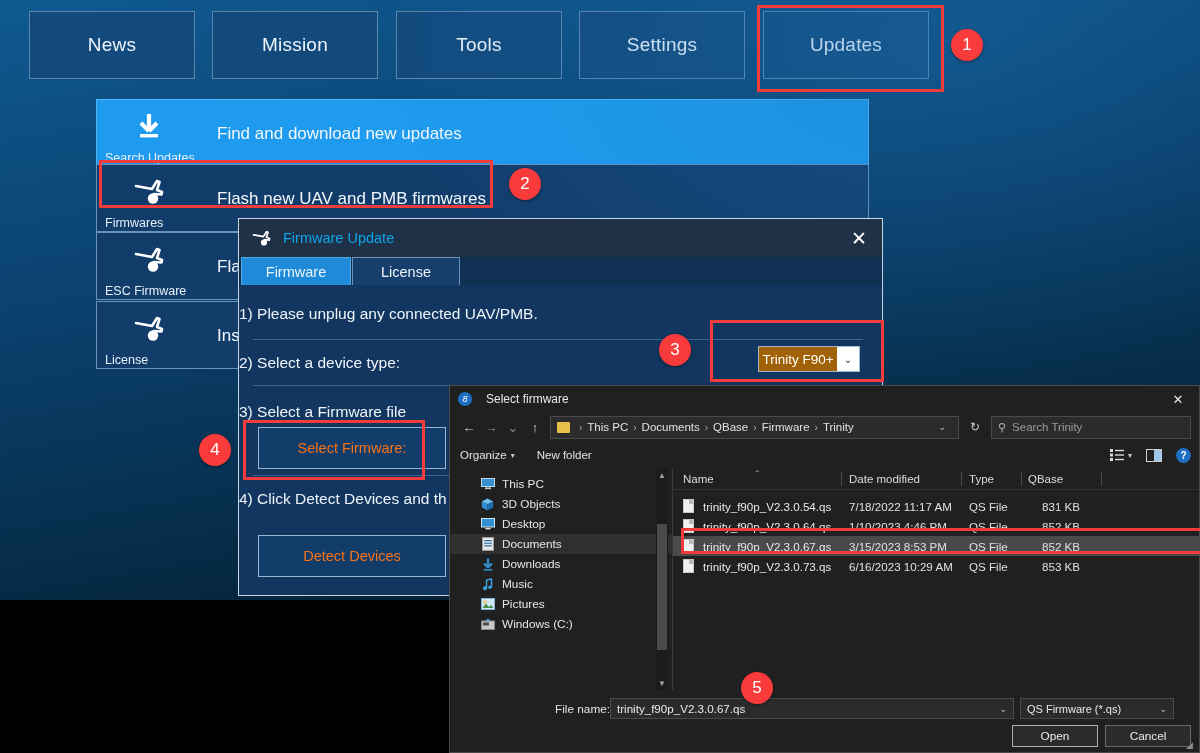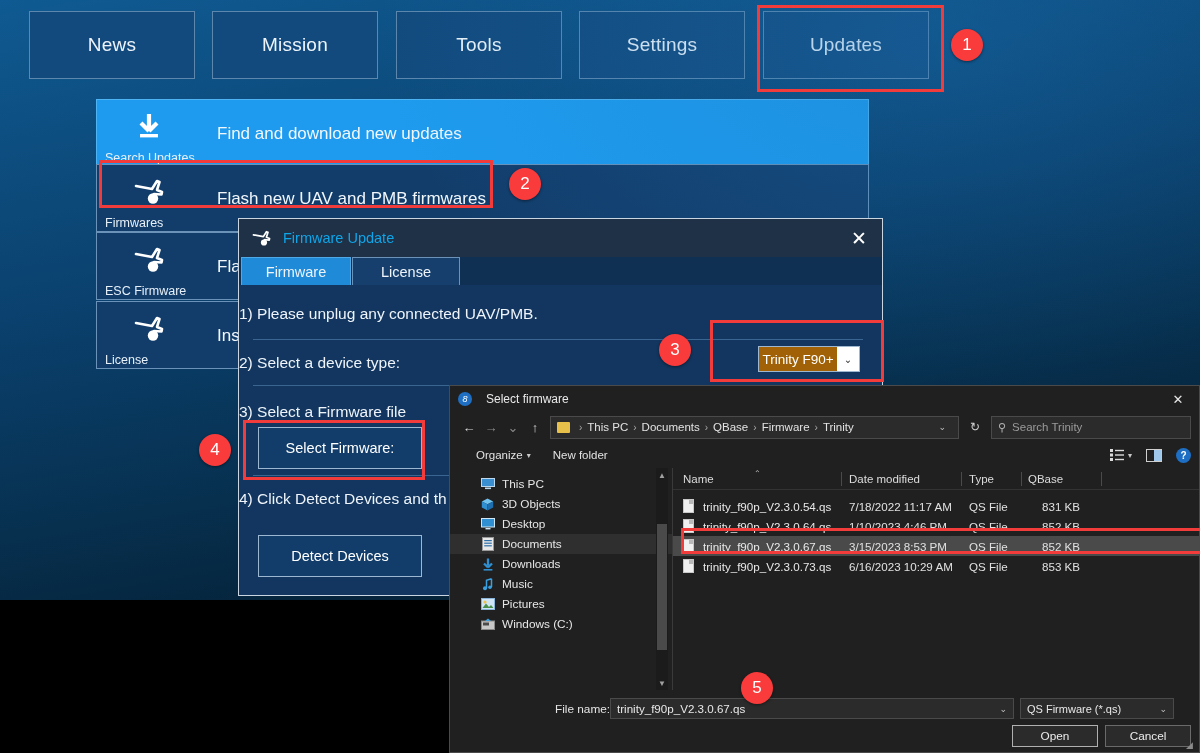--- a/index.html
+++ b/index.html
@@ -109,22 +109,22 @@
   #device-select .sel-val {
     flex:1; background:#a16207; color:#ffffff; font-size:13.5px;
     display:flex; align-items:center; justify-content:center;text-align:right;
   }
   #device-select .sel-arrow {
     width:22px; background:#ffffff; color:#333; font-size:10px;
     display:flex; align-items:center; justify-content:center;
   }
 
   .fw-btn {
-    position:absolute; left:19px; width:164px; height:42px;
-    background:#123d6b; border:1px solid #9bb7d2; color:#ffffff;
+    position:absolute; left:19px; width:188px; height:42px;
+    background:#123d6b; border:1px solid #9bb7d2; color:#f97316;
     font-size:14.5px; cursor:pointer;
     display:flex; align-items:center; justify-content:center;
   }
   #btn-select-fw { top:142px; }
   #btn-detect    { top:250px; }
 
   
   #file-dialog {
     position:absolute; left:449px; top:385px; width:751px; height:368px;
     background:#202020; border:1px solid #4a4a4a; color:#e6e6e6; z-index:40;
@@ -151,21 +151,21 @@
   #crumb-caret { margin-left:auto; font-size:9px; color:#c0c0c0; padding:0 8px; cursor:pointer; }
   #refresh-btn { width:20px; height:23px; display:flex; align-items:center; justify-content:center;
                  color:#d0d0d0; font-size:12px; cursor:pointer; margin-right:6px; }
   #search-box {
     width:200px; height:23px; background:#2b2b2b; border:1px solid #4a4a4a;
     display:flex; align-items:center; padding:0 6px; gap:6px;
   }
   #search-box .mag { font-size:11px; color:#b0b0b0; }
   #search-ph { font-size:11.5px; color:#9a9a9a; }
 
-  #fd-toolbar { height:26px; display:flex; align-items:center; padding:0 26px; position:relative; }
+  #fd-toolbar { height:26px; display:flex; align-items:center; padding:0 10px; position:relative; }
   .tb-item { font-size:11.5px; color:#e2e2e2; margin-right:22px; cursor:pointer; display:flex; align-items:center; gap:4px; }
   .tb-caret { font-size:8px; color:#c8c8c8; }
   #tb-right { position:absolute; right:8px; display:flex; align-items:center; gap:14px; }
   .tb-ico { cursor:pointer; display:flex; align-items:center; gap:4px; }
   #help-ico { width:15px; height:15px; border-radius:50%; background:#1e6fc4; color:#fff;
               font-size:10px; font-weight:bold; display:flex; align-items:center; justify-content:center; }
 
   #fd-main { position:absolute; left:0; top:82px; right:0; bottom:62px; display:flex; }
   #fd-tree { width:222px; position:relative; padding-top:6px; }
   .tree-item { height:20px; display:flex; align-items:center; padding-left:30px; font-size:11.8px;

